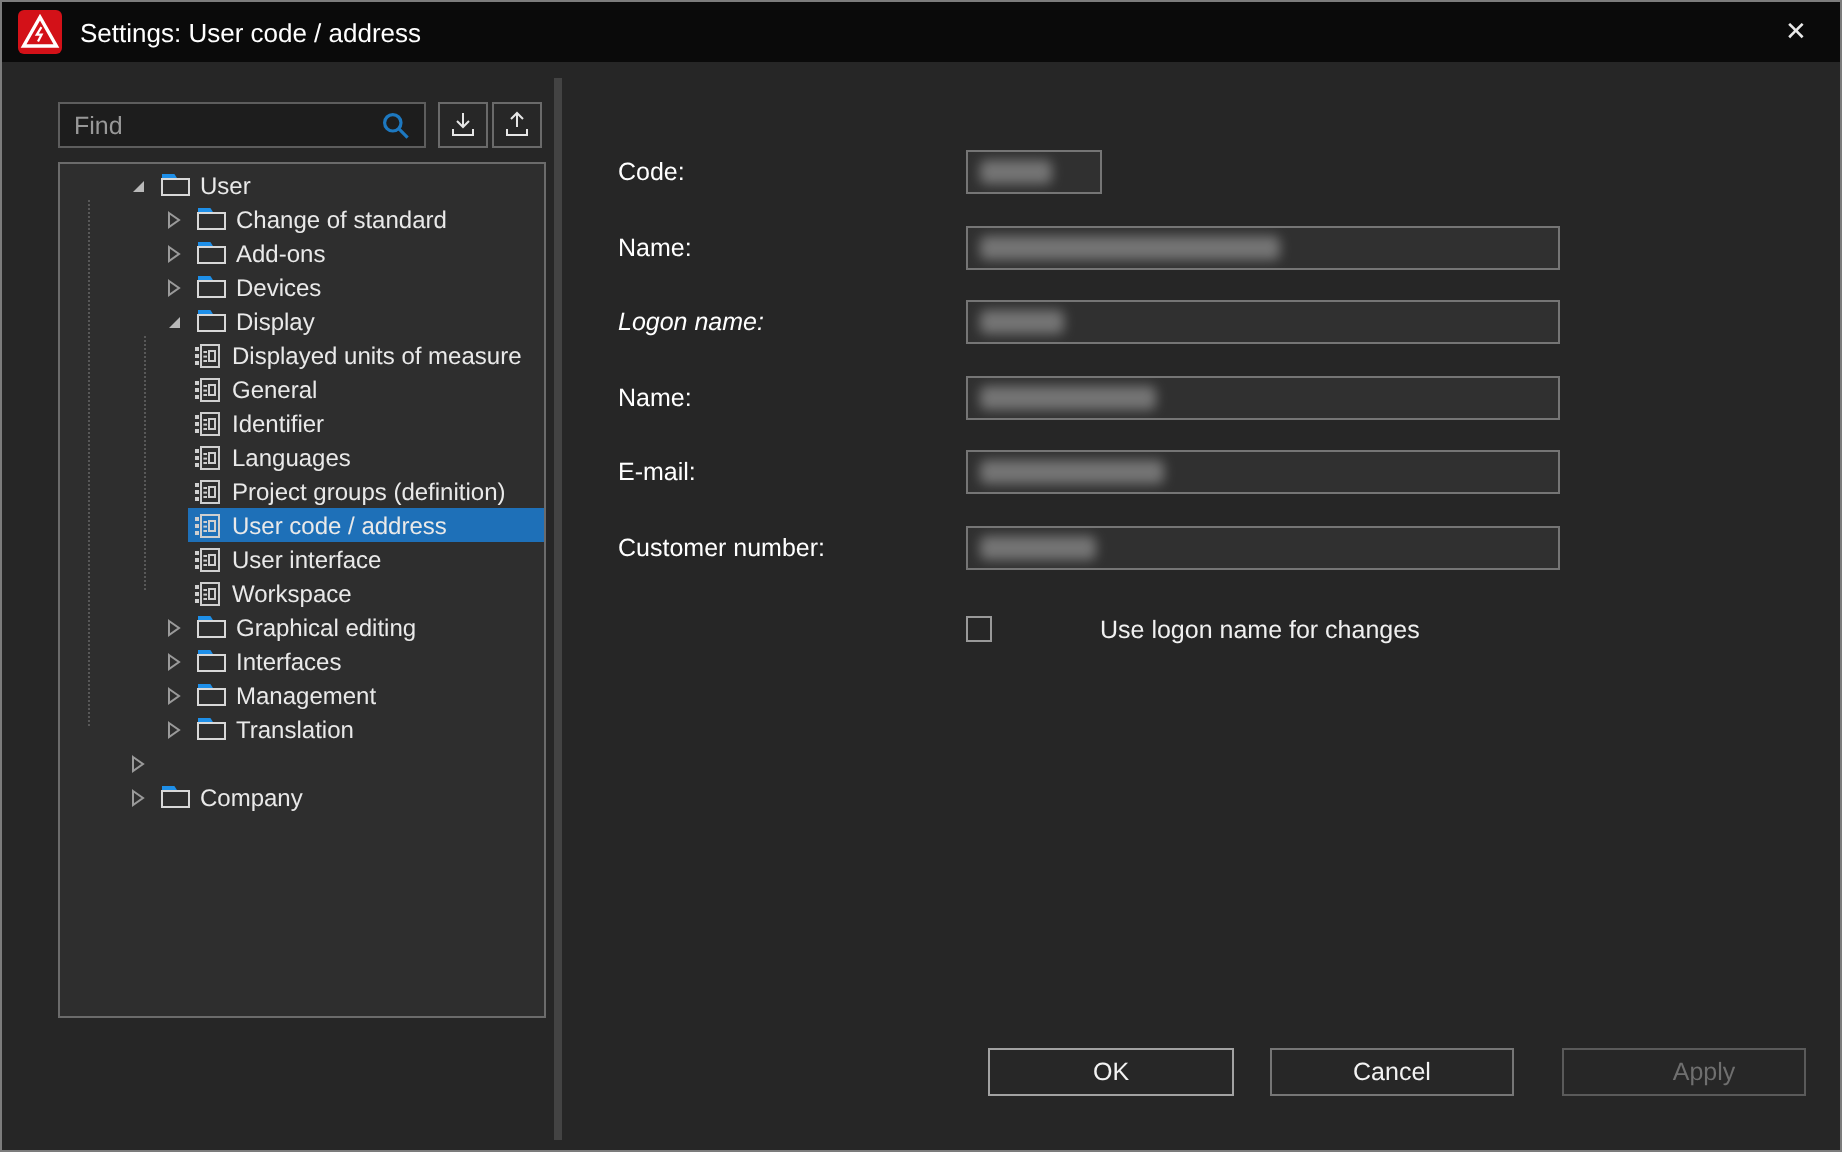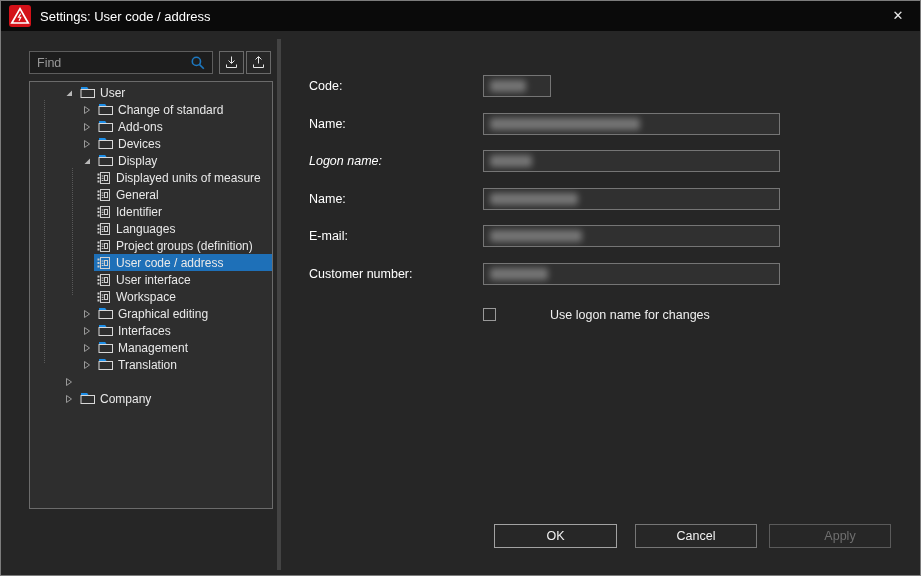--- a/index.html
+++ b/index.html
@@ -45,21 +45,21 @@
   .blur-blob{height:12px;margin-left:6px;border-radius:3px;background:#8f8f8f;
              filter:blur(3px);opacity:.72;}
   .check-row{position:absolute;left:202px;top:267px;display:flex;align-items:center;height:17px;gap:48px;}
   .checkbox{width:13px;height:13px;border:1px solid #999999;background:#262626;flex:none;}
   .check-label{margin-left:6px;color:#f0f0f0;font-size:12.5px;white-space:nowrap;}
   
   .btn{position:absolute;top:485px;height:24px;background:#272727;border:1px solid #767676;
        color:#f2f2f2;font-size:12.5px;text-align:center;padding:0;}
   .btn.ok{left:213px;width:123px;border-color:#a2a2a2;}
   .btn.cancel{left:354px;width:122px;}
-  .btn.apply{left:488px;width:122px;border-color:#5a5a5a;color:#6f6f6f;padding-left:20px;}
+  .btn.apply{left:500px;width:122px;border-color:#5a5a5a;color:#6f6f6f;padding-left:20px;}
 </style>
 </head>
 <body>
 
 <div class="window">
 
   <div class="titlebar">
     <span class="logo">
       <svg width="22" height="22" viewBox="0 0 22 22">
         <rect width="22" height="22" rx="3" fill="#d31118"></rect>

